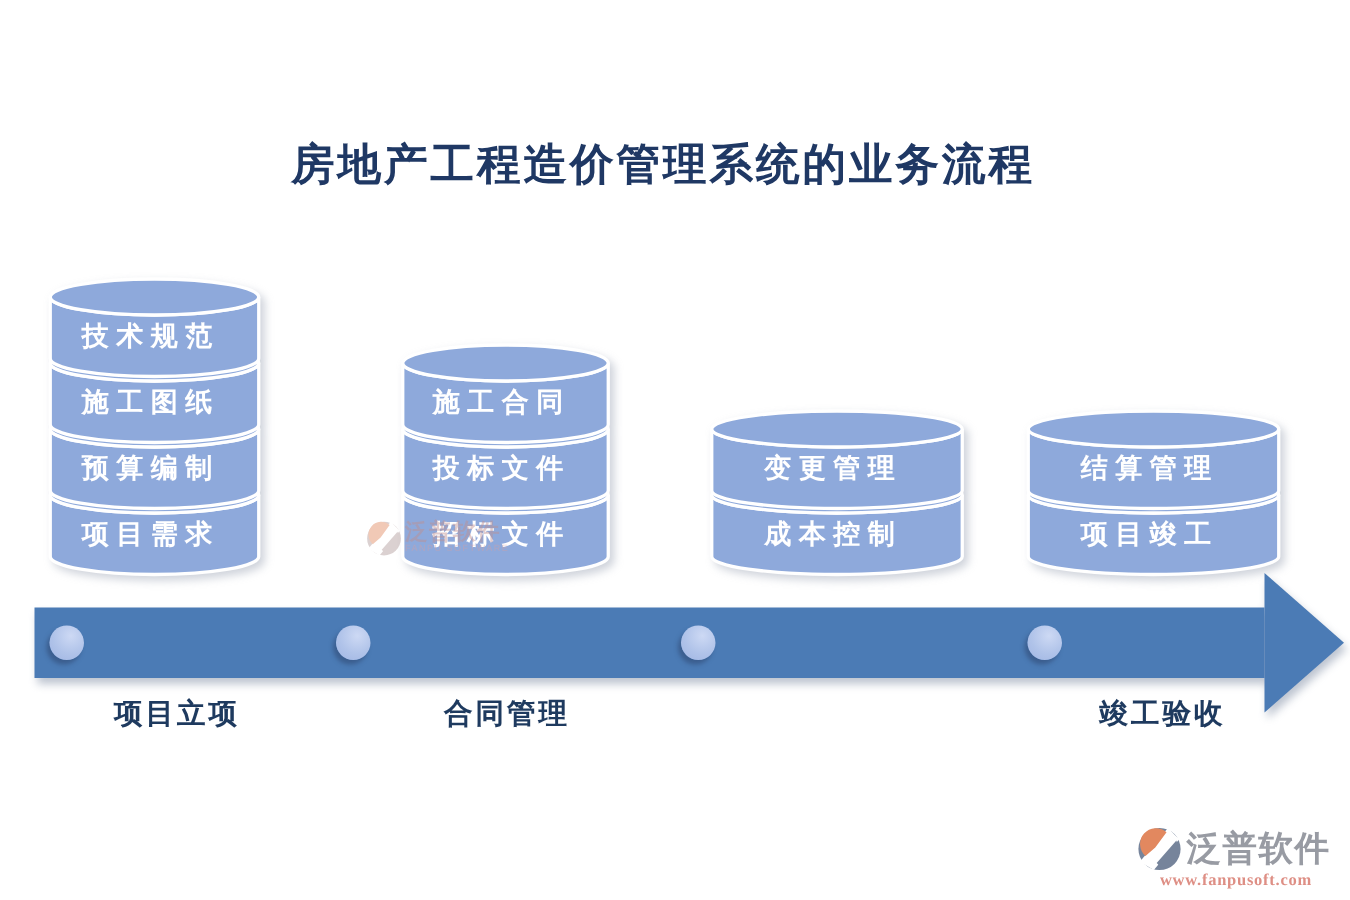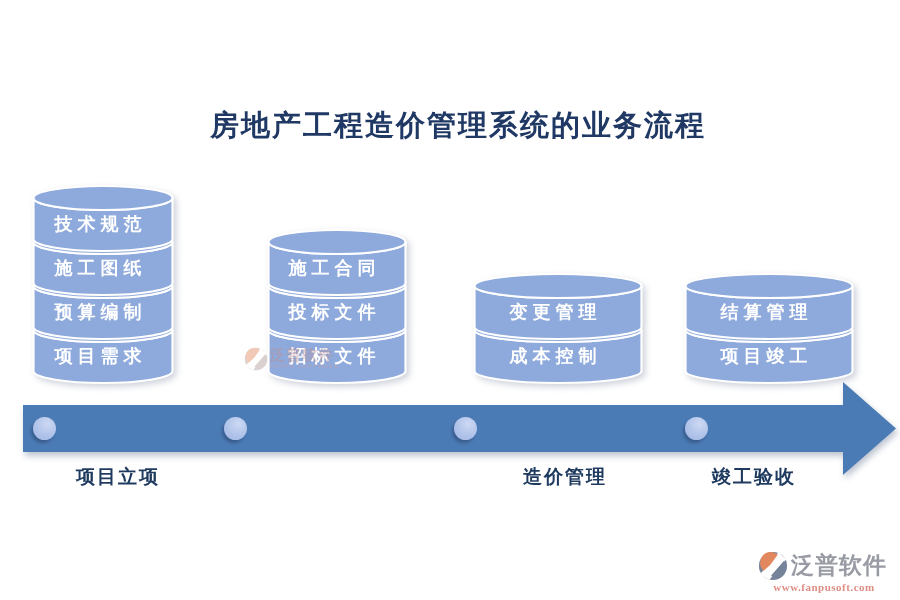--- a/index.html
+++ b/index.html
@@ -9,21 +9,21 @@
     background:#ffffff;
     overflow:hidden;
     font-family:"Liberation Serif","DejaVu Serif",serif;
   }
   
   #title{
     position:absolute;left:0;top:90px;width:884px;
     text-align:center;
     font-size:29px;font-weight:bold;letter-spacing:2px;
     color:var(--title-color,#1F3864);
-    margin:16px;
+    margin:0;
   }
   
   .stack-svg{
     position:absolute;
     filter:drop-shadow(3px 3px 3px rgba(130,140,160,.38));
   }
   
   #arrow-svg{
     position:absolute;left:0;top:0;width:900px;height:600px;
     filter:drop-shadow(2px 4px 3px rgba(109,125,151,.45));
@@ -125,22 +125,22 @@
     <rect x="23" y="405" width="820" height="47" style="fill:var(--band-fill,#4B7BB5)"></rect>
     <polygon points="843,382 896,428.5 843,475" style="fill:var(--band-fill,#4B7BB5)"></polygon>
   </svg>
 
   <span class="step-circle" style="left:33px"></span>
   <span class="step-circle" style="left:224px"></span>
   <span class="step-circle" style="left:454px"></span>
   <span class="step-circle" style="left:685px"></span>
 
   <span class="step-label" style="left:118px">项目立项</span>
-  <span class="step-label" style="left:565px">造价管理</span>
-  <span class="step-label" style="left:754px">竣工验收</span>
+  <span class="step-label" style="left:338px">合同管理</span>
+  <span class="step-label" style="left:775px">竣工验收</span>
 
   <div id="watermark">
     <svg width="24" height="24" viewBox="0 0 32 32">
       <circle cx="16" cy="16" r="15" fill="#b09a9a"></circle>
       <path d="M2 25 L22 1 L30 9 L12 31 Z" fill="#ffffff"></path>
       <path d="M6 21 A 11 11 0 0 1 21 4 L13 15 Z" fill="#E2885F"></path>
       <path d="M28 10 A 15 15 0 0 1 18 30 L14 26 Z" fill="#b09a9a"></path>
     </svg>
     <div class="wm-text-col">
       <div id="wm-name">泛普软件</div>

